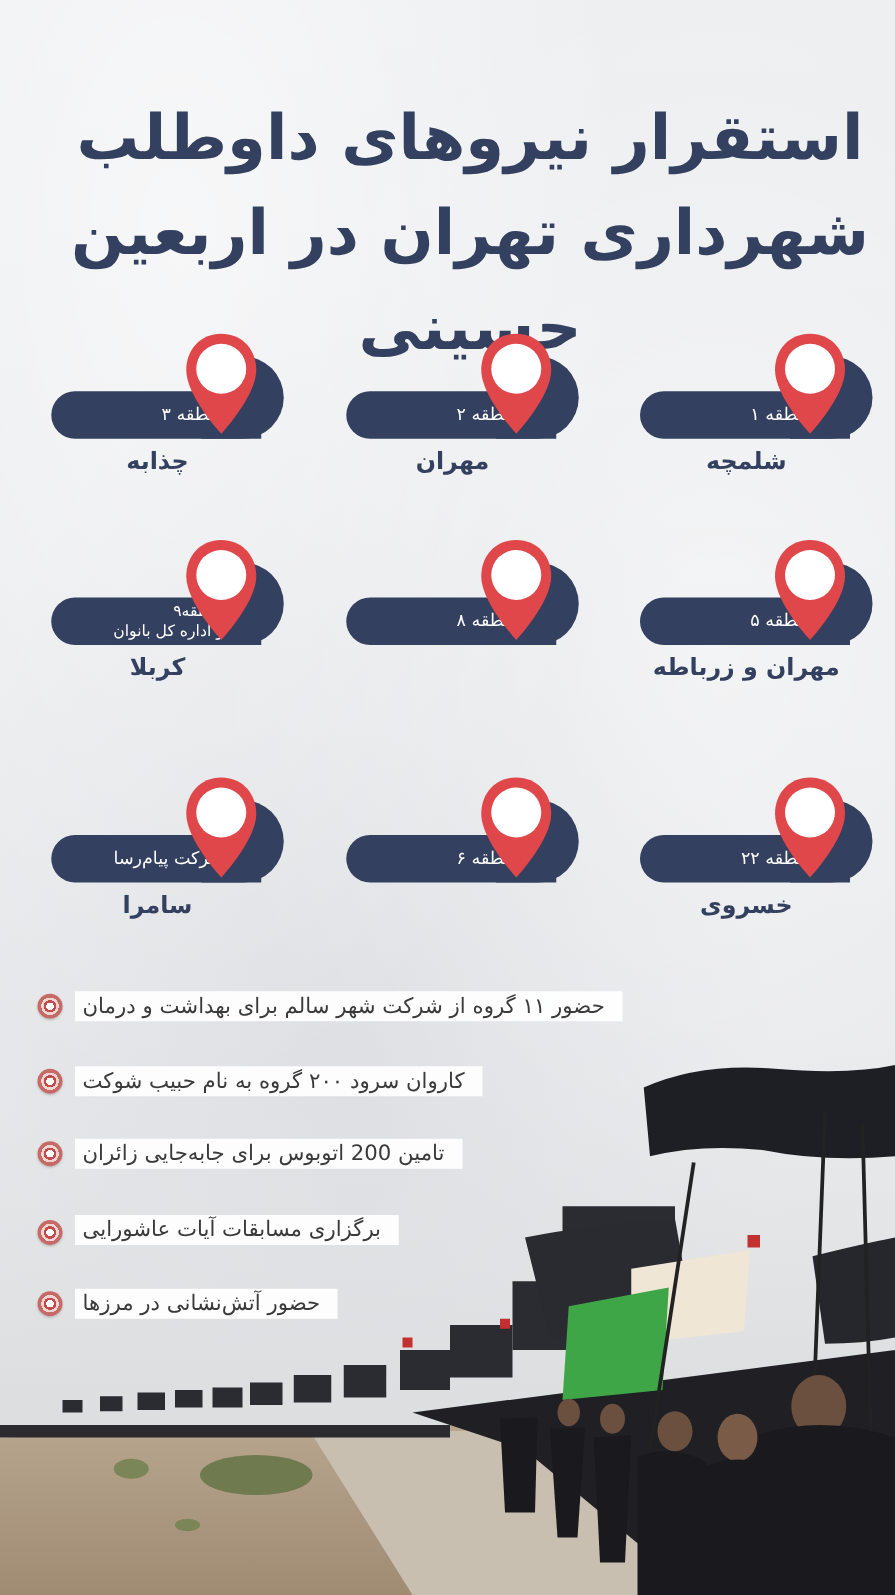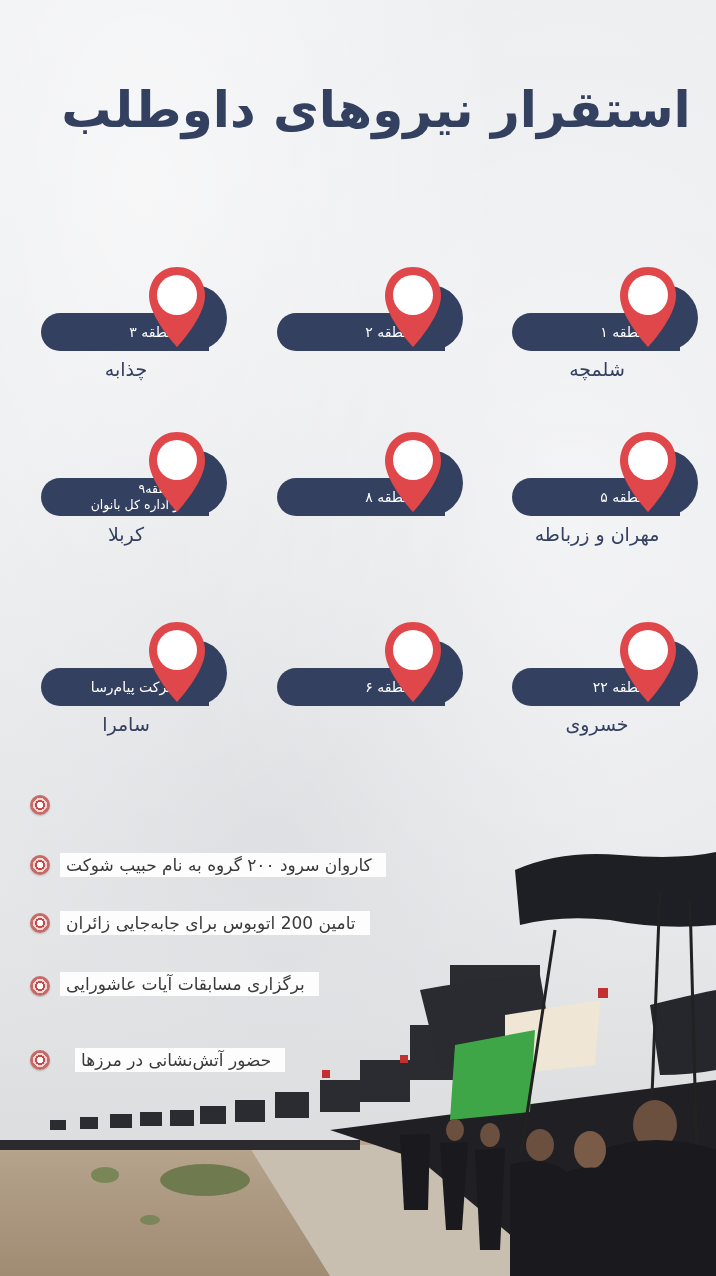--- a/index.html
+++ b/index.html
@@ -37,21 +37,21 @@
   .loc .bar-label {
     position: absolute; right: 62px; top: 48px; height: 38px;
     color: #ffffff; font-size: 14px; line-height: 38px; white-space: nowrap;
   }
   .loc .bar-label.two-line { line-height: 16px; padding-top: 3px; font-size: 12.5px; text-align: right; }
   .loc .pin {
     position: absolute; left: 105px; top: 0px; width: 62px; height: 90px;
   }
   .loc .name {
     position: absolute; left: -10px; right: 20px; top: 92px;
-    text-align: center; color: #33405f; font-weight: normal; font-size: 19px; line-height: 25px;
+    text-align: center; color: #33405f; font-weight: bold; font-size: 19px; line-height: 25px;
   }
   .bullets { position: absolute; left: 0; top: 782px; width: 560px; }
   .bullet {
     position: absolute; left: 30px; height: 26px; display: flex; align-items: center;
     flex-direction: row-reverse;
   }
   .bullet .dot {
     width: 20px; height: 20px; border-radius: 50%;
     background: radial-gradient(circle, #fff 0 3px, #c54a4a 3px 5px, #f2d5d2 5px 7px, #c56a66 7px 10px);
     box-shadow: 0 1px 2px rgba(0,0,0,0.2);
@@ -66,20 +66,21 @@
     position: absolute; left: 0; top: 830px; width: 716px; height: 446px; overflow: hidden;
   }
 </style>
 </head>
 <body>
 
 <div class="paper"></div>
 
 <div class="title">
   <div>استقرار نیروهای داوطلب</div>
+  <div>شهرداری تهران در اربعین حسینی</div>
 </div>
 
 <div class="photo">
   <svg width="716" height="446" viewBox="0 0 716 446">
     <defs>
       <linearGradient id="sky" x1="0" y1="0" x2="0" y2="1">
         <stop offset="0" stop-color="#e6e7e9" stop-opacity="0"></stop>
         <stop offset="0.6" stop-color="#dedfe1"></stop>
         <stop offset="1" stop-color="#d9dadc"></stop>
       </linearGradient>
@@ -161,20 +162,21 @@
 </div>
 
 <div class="loc" style="left:277px; top:265px;">
   <div class="bar-cap"></div>
   <div class="bar"></div>
   <div class="bar-label">منطقه ۲</div>
   <svg class="pin" viewBox="0 0 62 90">
     <path d="M31 2 C14 2 3 15 3 31 C3 52 31 82 31 82 C31 82 59 52 59 31 C59 15 48 2 31 2 Z" fill="#e0474a"></path>
     <circle cx="31" cy="30" r="20" fill="#ffffff"></circle>
   </svg>
+  <div class="name">مهران</div>
 </div>
 
 <div class="loc" style="left:41px; top:265px;">
   <div class="bar-cap"></div>
   <div class="bar"></div>
   <div class="bar-label">منطقه ۳</div>
   <svg class="pin" viewBox="0 0 62 90">
     <path d="M31 2 C14 2 3 15 3 31 C3 52 31 82 31 82 C31 82 59 52 59 31 C59 15 48 2 31 2 Z" fill="#e0474a"></path>
     <circle cx="31" cy="30" r="20" fill="#ffffff"></circle>
   </svg>
@@ -244,30 +246,31 @@
   <svg class="pin" viewBox="0 0 62 90">
     <path d="M31 2 C14 2 3 15 3 31 C3 52 31 82 31 82 C31 82 59 52 59 31 C59 15 48 2 31 2 Z" fill="#e0474a"></path>
     <circle cx="31" cy="30" r="20" fill="#ffffff"></circle>
   </svg>
   <div class="name">سامرا</div>
 </div>
 
 <div class="bullets">
   <div class="bullet" style="top:10px;">
     <span class="dot"></span>
+    <span class="txt">حضور ۱۱ گروه از شرکت شهر سالم برای بهداشت و درمان</span>
   </div>
   <div class="bullet" style="top:70px;">
     <span class="dot"></span>
     <span class="txt">کاروان سرود ۲۰۰ گروه به نام حبیب شوکت</span>
   </div>
   <div class="bullet" style="top:128px;">
     <span class="dot"></span>
     <span class="txt">تامین 200 اتوبوس برای جابه‌جایی زائران</span>
   </div>
   <div class="bullet" style="top:188px;align-items:flex-end;">
     <span class="dot"></span>
     <span class="txt">برگزاری مسابقات آیات عاشورایی</span>
   </div>
-  <div class="bullet" style="top:265px;gap:15px;">
+  <div class="bullet" style="top:248px;">
     <span class="dot"></span>
     <span class="txt">حضور آتش‌نشانی در مرزها</span>
   </div>
 </div>
 
 </body></html>

